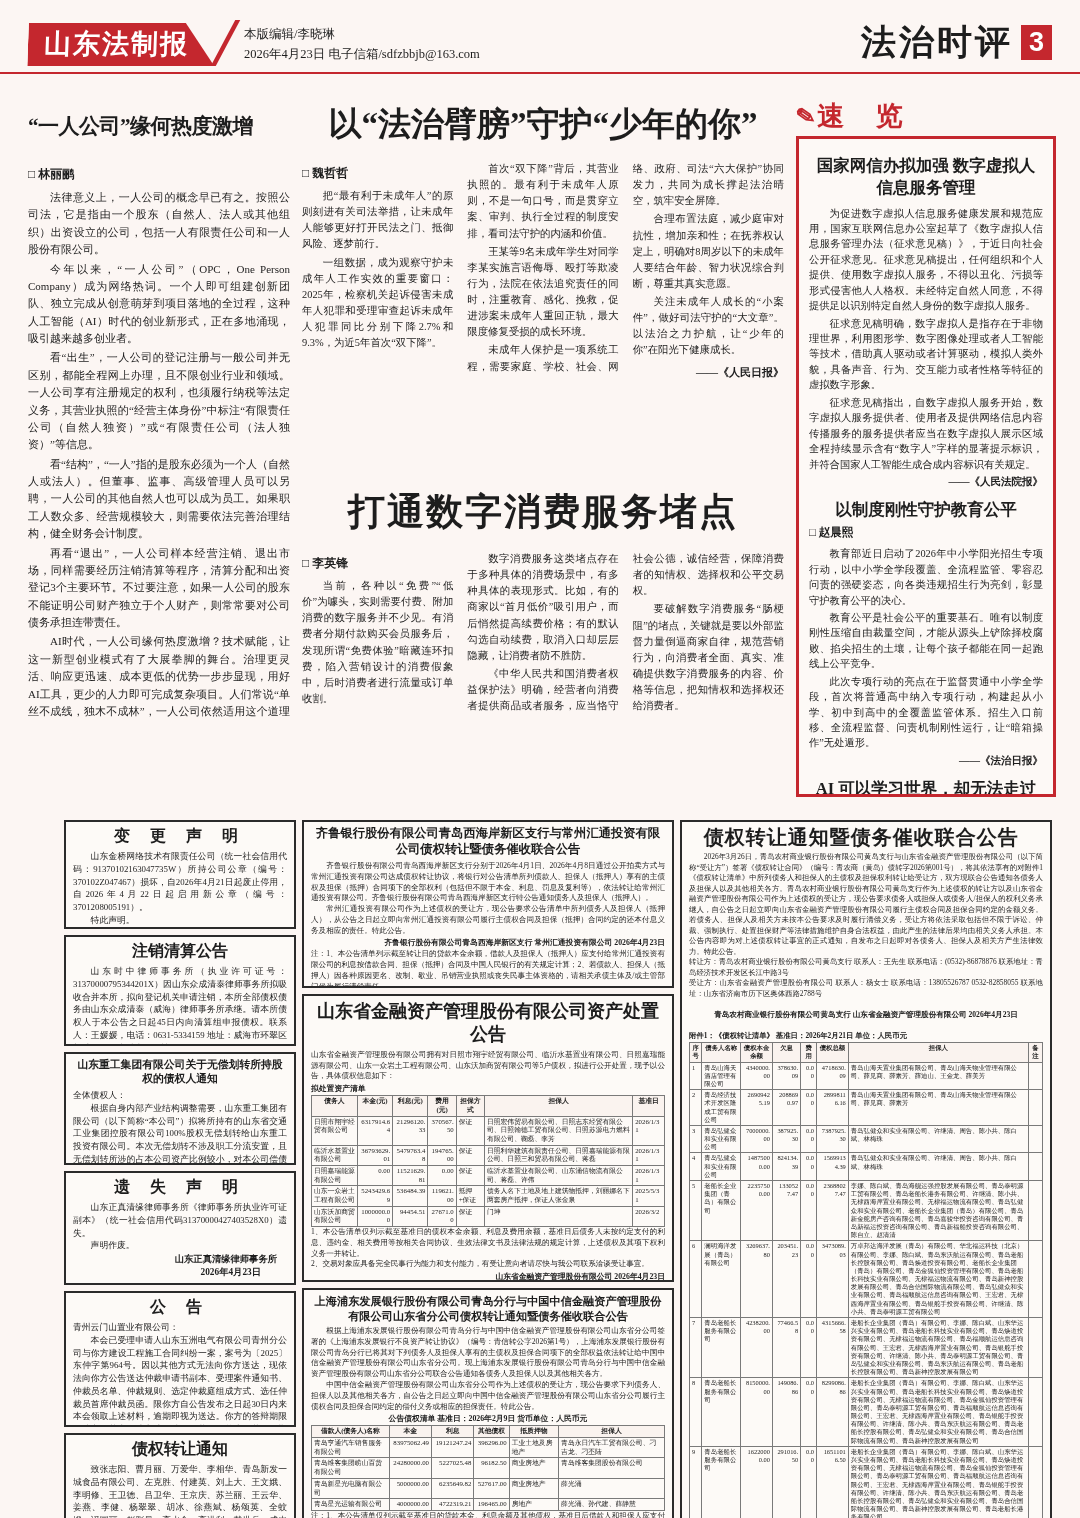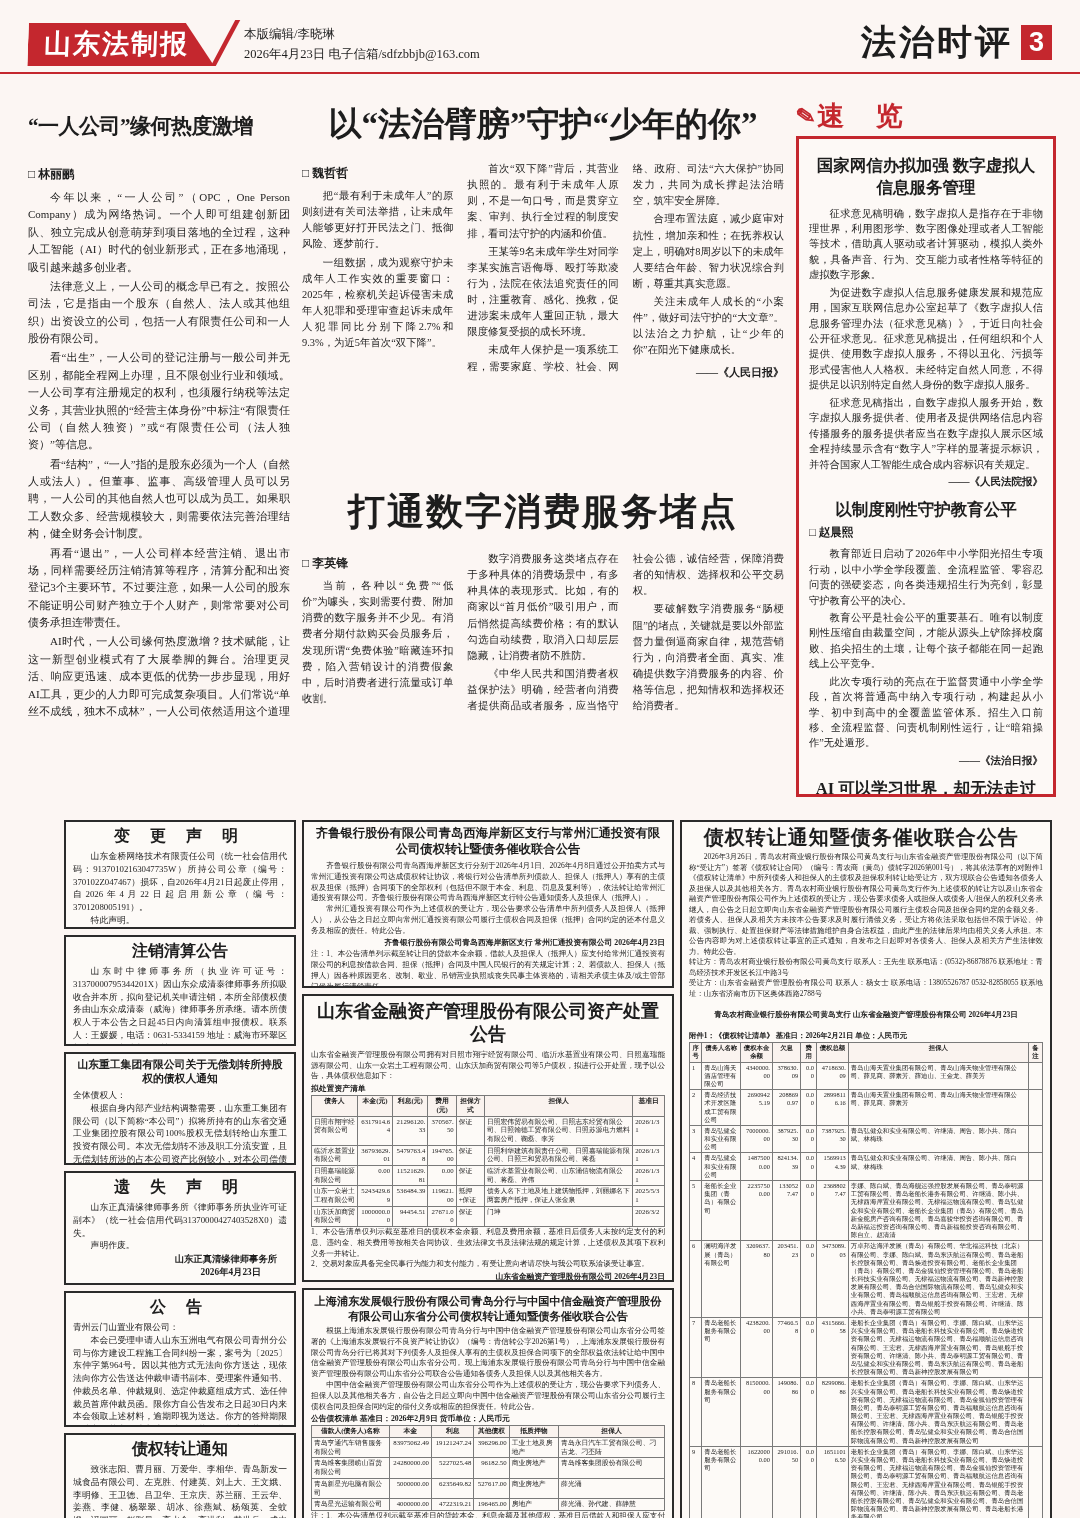--- a/index.html
+++ b/index.html
@@ -92,22 +92,22 @@
   </div>
 
   <div class="top">
 
     <div class="artL">
       <h2>“一人公司”缘何热度激增</h2>
       <div class="flow">
         <div class="byline">□ 林丽鹂</div>
         <div>
 
-        <p class="para">今年以来，“一人公司”（OPC，One Person Company）成为网络热词。一个人即可组建创新团队、独立完成从创意萌芽到项目落地的全过程，这种人工智能（AI）时代的创业新形式，正在多地涌现，吸引越来越多创业者。</p>
-            <p class="para">法律意义上，一人公司的概念早已有之。按照公司法，它是指由一个股东（自然人、法人或其他组织）出资设立的公司，包括一人有限责任公司和一人股份有限公司。</p>
+        <p class="para">法律意义上，一人公司的概念早已有之。按照公司法，它是指由一个股东（自然人、法人或其他组织）出资设立的公司，包括一人有限责任公司和一人股份有限公司。</p>
+            <p class="para">今年以来，“一人公司”（OPC，One Person Company）成为网络热词。一个人即可组建创新团队、独立完成从创意萌芽到项目落地的全过程，这种人工智能（AI）时代的创业新形式，正在多地涌现，吸引越来越多创业者。</p>
             <p class="para">看“出生”，一人公司的登记注册与一般公司并无区别，都能全程网上办理，且不限创业行业和领域。一人公司享有注册规定的权利，也须履行纳税等法定义务，其营业执照的“经营主体身份”中标注“有限责任公司（自然人独资）”或“有限责任公司（法人独资）”等信息。</p>
             <p class="para">看“结构”，“一人”指的是股东必须为一个人（自然人或法人）。但董事、监事、高级管理人员可以另聘，一人公司的其他自然人也可以成为员工。如果职工人数众多、经营规模较大，则需要依法完善治理结构，健全财务会计制度。</p>
             <p class="para">再看“退出”，一人公司样本经营注销、退出市场，同样需要经历注销清算等程序，清算分配和出资登记3个主要环节。不过要注意，如果一人公司的股东不能证明公司财产独立于个人财产，则常常要对公司债务承担连带责任。</p>
             <p class="para">AI时代，一人公司缘何热度激增？技术赋能，让这一新型创业模式有了大展拳脚的舞台。治理更灵活、响应更迅速、成本更低的优势一步步显现，用好AI工具，更少的人力即可完成复杂项目。人们常说“单丝不成线，独木不成林”，一人公司依然适用这个道理——“科学技术是第一生产力，第一竞争力”。</p>
           </div>
 
       </div>
     </div>
 
     <div class="centercol">
@@ -149,22 +149,22 @@
         <span class="pencil">✎</span>
         <span>速 览</span>
       </div>
       <div class="sulan-box">
 
           <div class="sl">
             <h3>国家网信办拟加强
 数字虚拟人信息服务管理</h3>
             <div class="byline"></div>
             <div></div>
+            <p class="para">为促进数字虚拟人信息服务健康发展和规范应用，国家互联网信息办公室起草了《数字虚拟人信息服务管理办法（征求意见稿）》，于近日向社会公开征求意见。征求意见稿提出，任何组织和个人提供、使用数字虚拟人服务，不得以丑化、污损等形式侵害他人人格权。未经特定自然人同意，不得提供足以识别特定自然人身份的数字虚拟人服务。</p>
             <p class="para">征求意见稿明确，数字虚拟人是指存在于非物理世界，利用图形学、数字图像处理或者人工智能等技术，借助真人驱动或者计算驱动，模拟人类外貌，具备声音、行为、交互能力或者性格等特征的虚拟数字形象。</p>
-            <p class="para">为促进数字虚拟人信息服务健康发展和规范应用，国家互联网信息办公室起草了《数字虚拟人信息服务管理办法（征求意见稿）》，于近日向社会公开征求意见。征求意见稿提出，任何组织和个人提供、使用数字虚拟人服务，不得以丑化、污损等形式侵害他人人格权。未经特定自然人同意，不得提供足以识别特定自然人身份的数字虚拟人服务。</p>
             <p class="para">征求意见稿指出，自数字虚拟人服务开始，数字虚拟人服务提供者、使用者及提供网络信息内容传播服务的服务提供者应当在数字虚拟人展示区域全程持续显示含有“数字人”字样的显著提示标识，并符合国家人工智能生成合成内容标识有关规定。</p>
             <div class="source sl-src">——《人民法院报》</div>
           </div>
 
           <div class="sl">
             <h3>以制度刚性守护教育公平</h3>
             <div class="byline">□ 赵晨熙</div>
             <div></div>
             <p class="para">教育部近日启动了2026年中小学阳光招生专项行动，以中小学全学段覆盖、全流程监管、零容忍问责的强硬姿态，向各类违规招生行为亮剑，彰显守护教育公平的决心。</p>
             <p class="para">教育公平是社会公平的重要基石。唯有以制度刚性压缩自由裁量空间，才能从源头上铲除择校腐败、掐尖招生的土壤，让每个孩子都能在同一起跑线上公平竞争。</p>
@@ -338,21 +338,21 @@
           </div>
         <div class="m-foot">山东省金融资产管理股份有限公司  2026年4月23日</div>
       </div>
 
       <div class="mbox" style="height:240px">
         <h4 class="p-title">上海浦东发展银行股份有限公司青岛分行与中国中信金融资产管理股份有限公司山东省分公司债权转让通知暨债务催收联合公告</h4>
         <div>
             <p>根据上海浦东发展银行股份有限公司青岛分行与中国中信金融资产管理股份有限公司山东省分公司签署的《上海浦东发展银行不良资产转让协议》（编号：青信转公字2026第1号），上海浦东发展银行股份有限公司青岛分行已将其对下列债务人及担保人享有的主债权及担保合同项下的全部权益依法转让给中国中信金融资产管理股份有限公司山东省分公司。现上海浦东发展银行股份有限公司青岛分行与中国中信金融资产管理股份有限公司山东省分公司联合公告通知各债务人及担保人以及其他相关各方。</p>
             <p>中国中信金融资产管理股份有限公司山东省分公司作为上述债权的受让方，现公告要求下列债务人、担保人以及其他相关各方，自公告之日起立即向中国中信金融资产管理股份有限公司山东省分公司履行主债权合同及担保合同约定的偿付义务或相应的担保责任。特此公告。</p>
           </div>
-        <div class="tbl-label" style="text-align:left">公告债权清单  基准日：2026年2月9日  货币单位：人民币元</div>
+        <div class="tbl-label" style="text-align:center">公告债权清单  基准日：2026年2月9日  货币单位：人民币元</div>
         <table>
           <colgroup>
               <col style="width:22%">
               <col style="width:12%">
               <col style="width:12%">
               <col style="width:10%">
               <col style="width:14%">
               <col style="width:30%">
             </colgroup>
           <thead>

